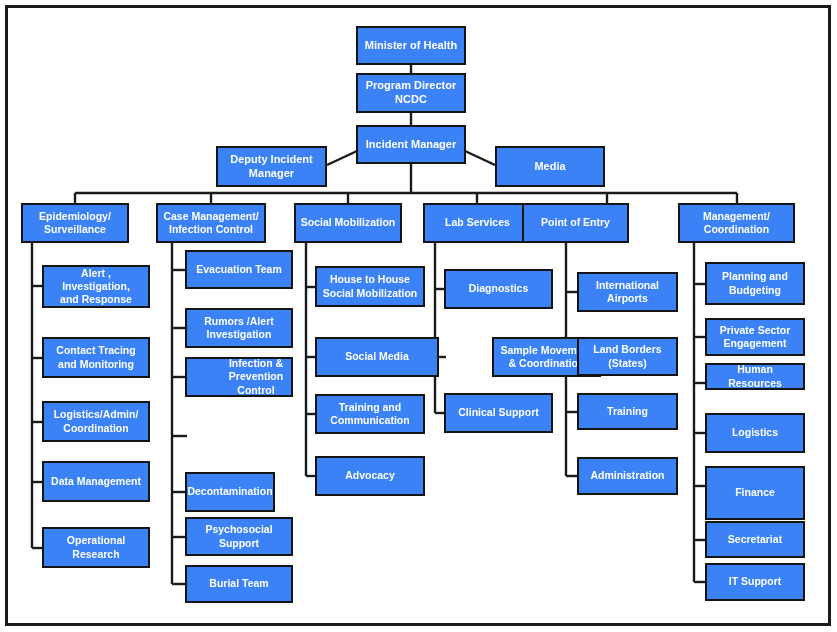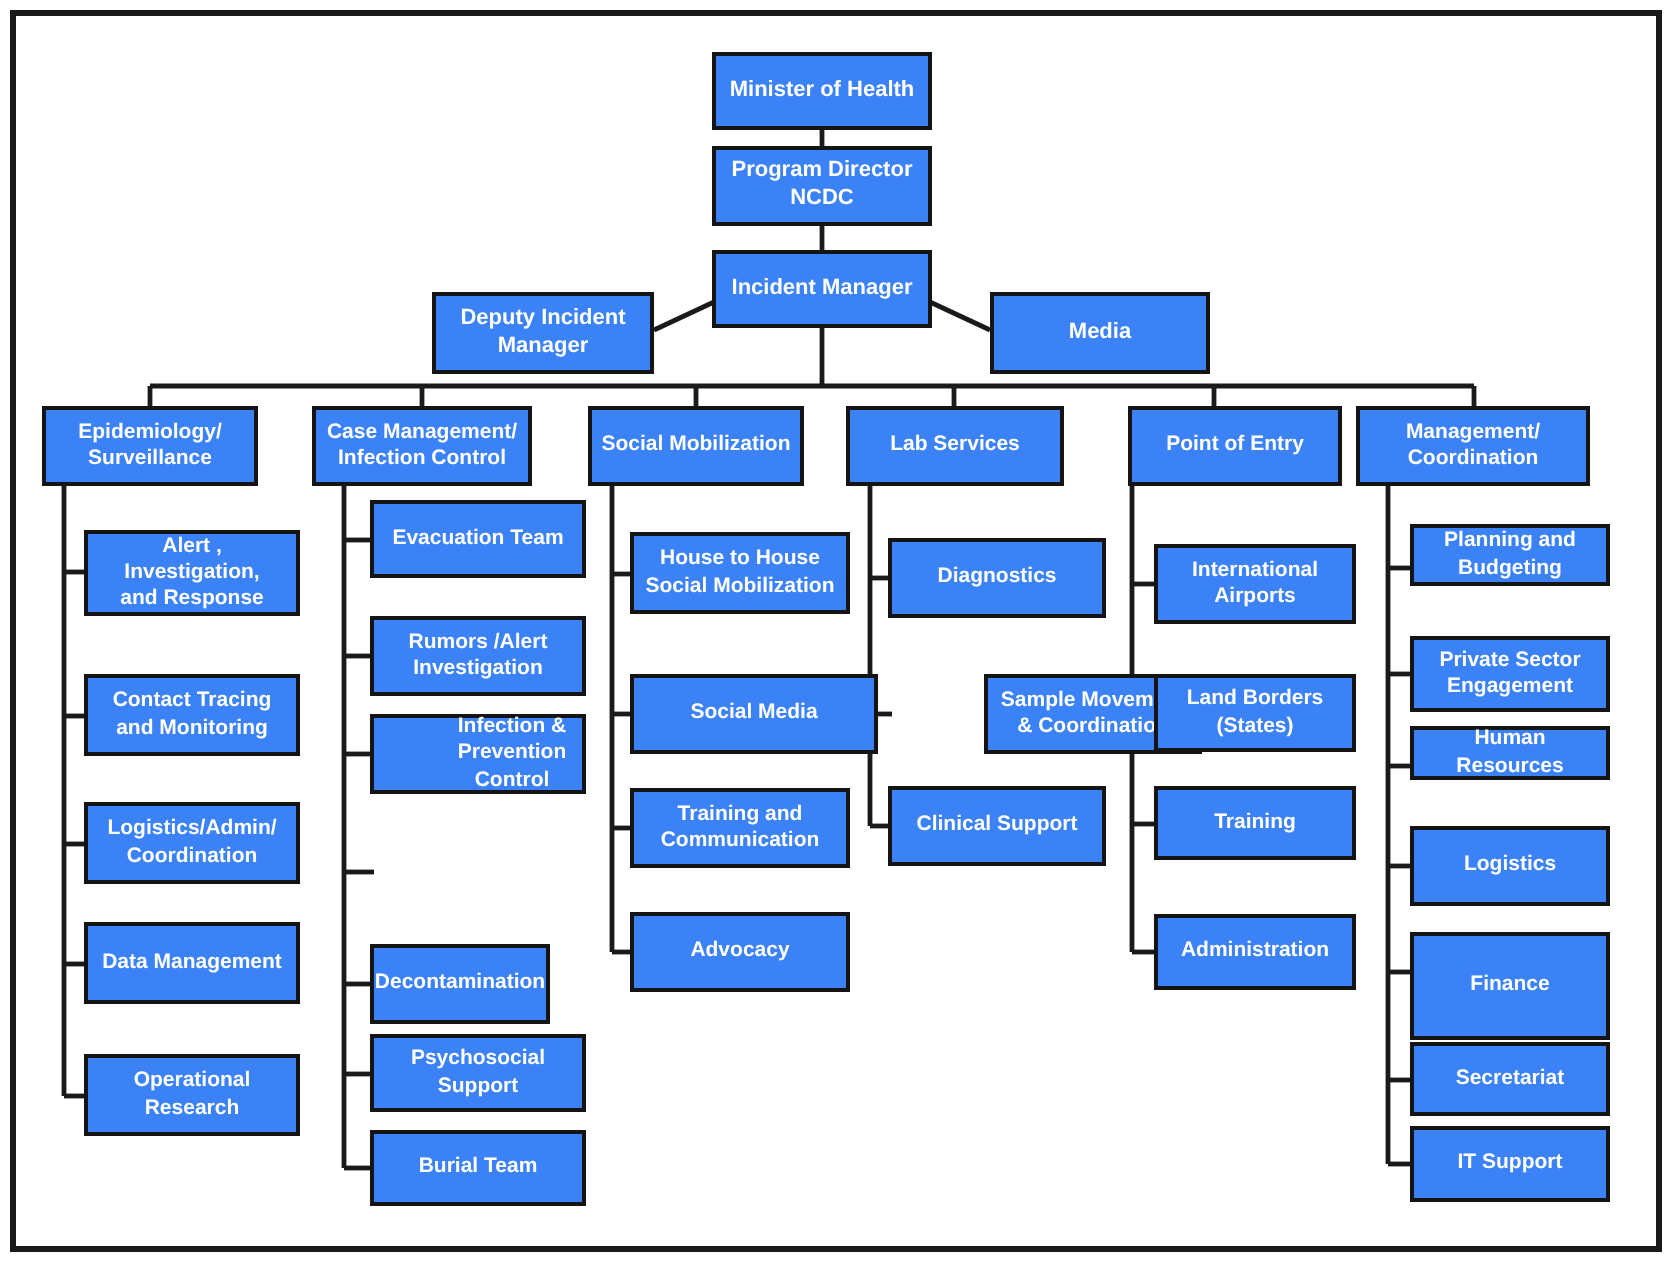--- a/index.html
+++ b/index.html
@@ -115,21 +115,21 @@
   <div class="box top" style="left:216px; top:146px; width:111px; height:41px;">Deputy Incident
 Manager</div>
   <div class="box top" style="left:495px; top:146px; width:110px; height:41px;">Media</div>
 
   <div class="box" style="left:21px;  top:203px; width:108px; height:40px;">Epidemiology/
 Surveillance</div>
   <div class="box" style="left:156px; top:203px; width:110px; height:40px;">Case Management/
 Infection Control</div>
   <div class="box" style="left:294px; top:203px; width:108px; height:40px;">Social Mobilization</div>
   <div class="box" style="left:423px; top:203px; width:109px; height:40px;">Lab Services</div>
-  <div class="box" style="left:564px; top:203px; width:107px; height:40px;">Point of Entry</div>
+  <div class="box" style="left:522px; top:203px; width:107px; height:40px;">Point of Entry</div>
   <div class="box" style="left:678px; top:203px; width:117px; height:40px;">Management/
 Coordination</div>
 
   <div class="box" style="left:42px; top:265px; width:108px; height:43px;">Alert , Investigation,
 and Response</div>
   <div class="box" style="left:42px; top:337px; width:108px; height:41px;">Contact Tracing
 and Monitoring</div>
   <div class="box" style="left:42px; top:401px; width:108px; height:41px;">Logistics/Admin/
 Coordination</div>
   <div class="box" style="left:42px; top:461px; width:108px; height:41px;">Data Management</div>
@@ -158,21 +158,21 @@
 &amp; Coordination</div>
   <div class="box" style="left:444px; top:393px; width:109px; height:40px;">Clinical Support</div>
 
   <div class="box" style="left:577px; top:272px; width:101px; height:40px;">International
 Airports</div>
   <div class="box" style="left:577px; top:337px; width:101px; height:39px;">Land Borders
 (States)</div>
   <div class="box" style="left:577px; top:393px; width:101px; height:37px;">Training</div>
   <div class="box" style="left:577px; top:457px; width:101px; height:38px;">Administration</div>
 
-  <div class="box" style="left:705px; top:262px; width:100px; height:31px;">Planning and
+  <div class="box" style="left:705px; top:262px; width:100px; height:43px;">Planning and
 Budgeting</div>
   <div class="box" style="left:705px; top:318px; width:100px; height:38px;">Private Sector
 Engagement</div>
   <div class="box" style="left:705px; top:363px; width:100px; height:27px;text-align:center;">Human Resources</div>
   <div class="box" style="left:705px; top:413px; width:100px; height:40px;">Logistics</div>
   <div class="box" style="left:705px; top:466px; width:100px; height:54px;">Finance</div>
   <div class="box" style="left:705px; top:521px; width:100px; height:37px;">Secretariat</div>
   <div class="box" style="left:705px; top:563px; width:100px; height:38px;">IT Support</div>
 
   <div class="frame"></div>

